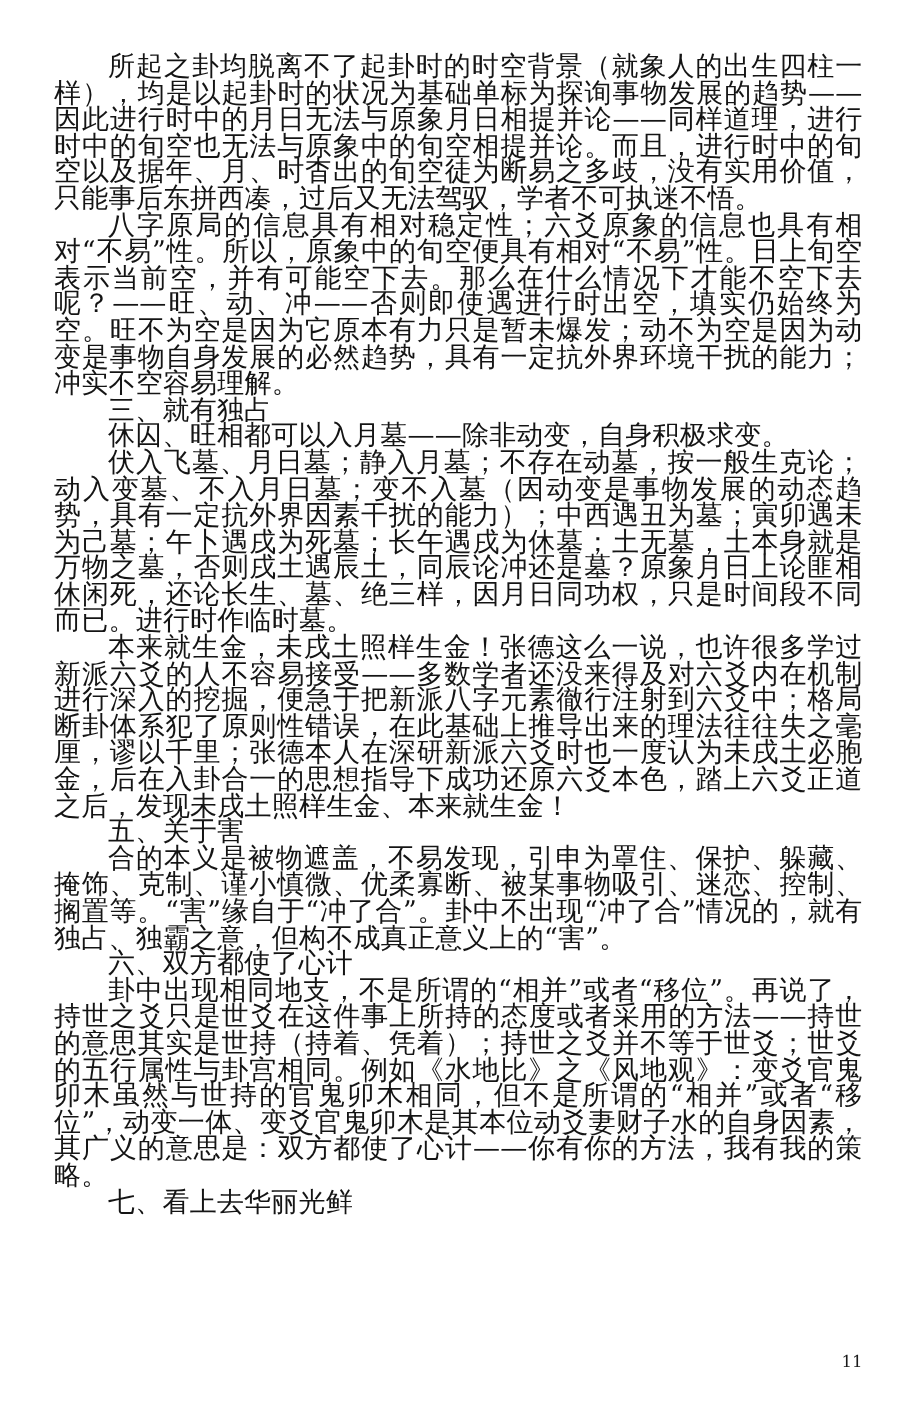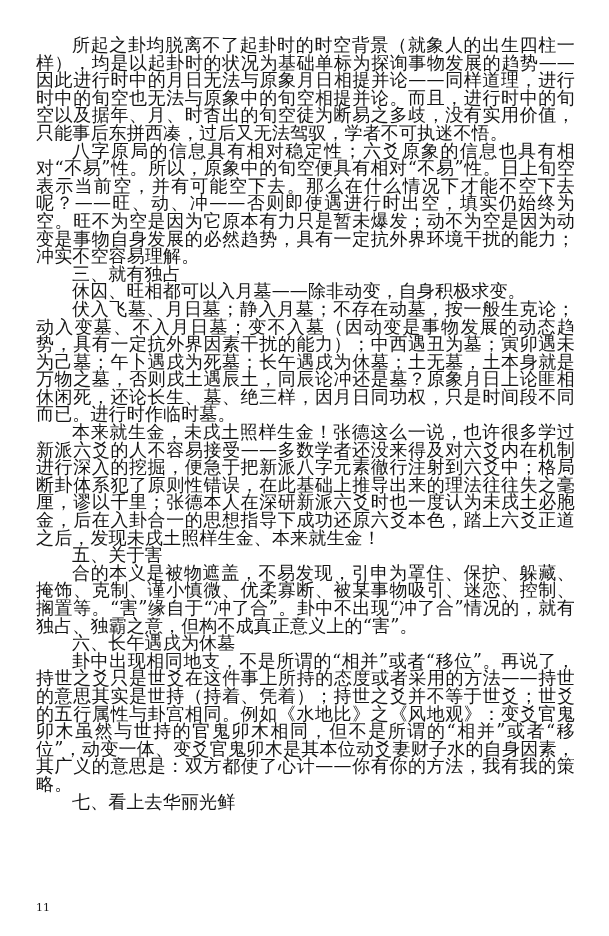--- a/index.html
+++ b/index.html
@@ -31,37 +31,37 @@
     font-size: 18px;
     line-height: 17.6px;
     text-align: justify;
     text-justify: inter-ideograph;
     letter-spacing: 0.15px;
     text-indent: 2em;
     color: #141414;
   }
   .footer {
     flex: 0 0 auto;
-    text-align: left;
+    text-align: right;
     font-size: 11px;
     color: #1a1a1a;
     padding-top: 10px;
   }
 </style>
 </head>
 <body>
 
 <div class="page">
   <div class="body-text">
     <p class="para">所起之卦均脱离不了起卦时的时空背景（就象人的出生四柱一样），均是以起卦时的状况为基础单标为探询事物发展的趋势——因此进行时中的月日无法与原象月日相提并论——同样道理，进行时中的旬空也无法与原象中的旬空相提并论。而且，进行时中的旬空以及据年、月、时杳出的旬空徒为断易之多歧，没有实用价值，只能事后东拼西凑，过后又无法驾驭，学者不可执迷不悟。</p>
     <p class="para">八字原局的信息具有相对稳定性；六爻原象的信息也具有相对“不易”性。所以，原象中的旬空便具有相对“不易”性。日上旬空表示当前空，并有可能空下去。那么在什么情况下才能不空下去呢？——旺、动、冲——否则即使遇进行时出空，填实仍始终为空。旺不为空是因为它原本有力只是暂未爆发；动不为空是因为动变是事物自身发展的必然趋势，具有一定抗外界环境干扰的能力；冲实不空容易理解。</p>
     <p class="para">三、就有独占</p>
     <p class="para">休囚、旺相都可以入月墓——除非动变，自身积极求变。</p>
     <p class="para">伏入飞墓、月日墓；静入月墓；不存在动墓，按一般生克论；动入变墓、不入月日墓；变不入墓（因动变是事物发展的动态趋势，具有一定抗外界因素干扰的能力）；中西遇丑为墓；寅卯遇未为己墓；午卜遇戌为死墓；长午遇戌为休墓；土无墓，土本身就是万物之墓，否则戌土遇辰土，同辰论冲还是墓？原象月日上论匪相休闲死，还论长生、墓、绝三样，因月日同功权，只是时间段不同而已。进行时作临时墓。</p>
     <p class="para">本来就生金，未戌土照样生金！张德这么一说，也许很多学过新派六爻的人不容易接受——多数学者还没来得及对六爻内在机制进行深入的挖掘，便急于把新派八字元素徹行注射到六爻中；格局断卦体系犯了原则性错误，在此基础上推导出来的理法往往失之毫厘，谬以千里；张德本人在深研新派六爻时也一度认为未戌土必胞金，后在入卦合一的思想指导下成功还原六爻本色，踏上六爻正道之后，发现未戌土照样生金、本来就生金！</p>
     <p class="para">五、关于害</p>
     <p class="para">合的本义是被物遮盖，不易发现，引申为罩住、保护、躲藏、掩饰、克制、谨小慎微、优柔寡断、被某事物吸引、迷恋、控制、搁置等。“害”缘自于“冲了合”。卦中不出现“冲了合”情况的，就有独占、独霸之意，但构不成真正意义上的“害”。</p>
-    <p class="para">六、长午遇戌为休墓</p>
+    <p class="para">六、双方都使了心计</p>
     <p class="para">卦中出现相同地支，不是所谓的“相并”或者“移位”。再说了，持世之爻只是世爻在这件事上所持的态度或者采用的方法——持世的意思其实是世持（持着、凭着）；持世之爻并不等于世爻；世爻的五行属性与卦宫相同。例如《水地比》之《风地观》：变爻官鬼卯木虽然与世持的官鬼卯木相同，但不是所谓的“相并”或者“移位”，动变一体、变爻官鬼卯木是其本位动爻妻财子水的自身因素，其广义的意思是：双方都使了心计——你有你的方法，我有我的策略。</p>
     <p class="para">七、看上去华丽光鲜</p>
   </div>
   <div class="footer">11</div>
 </div>
 
 </body></html>

